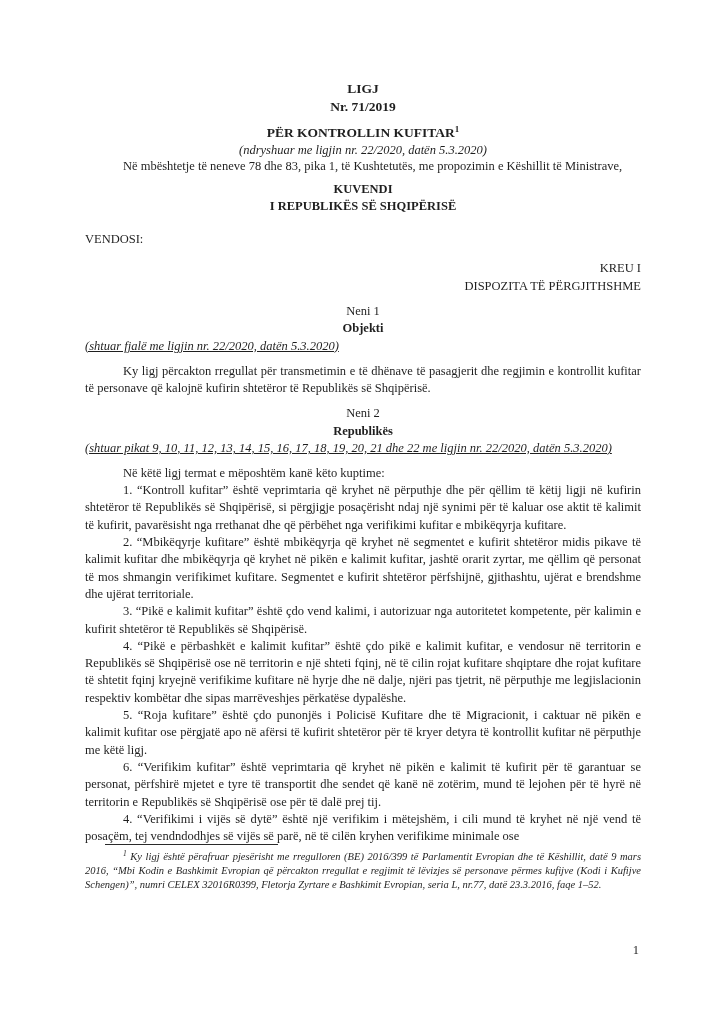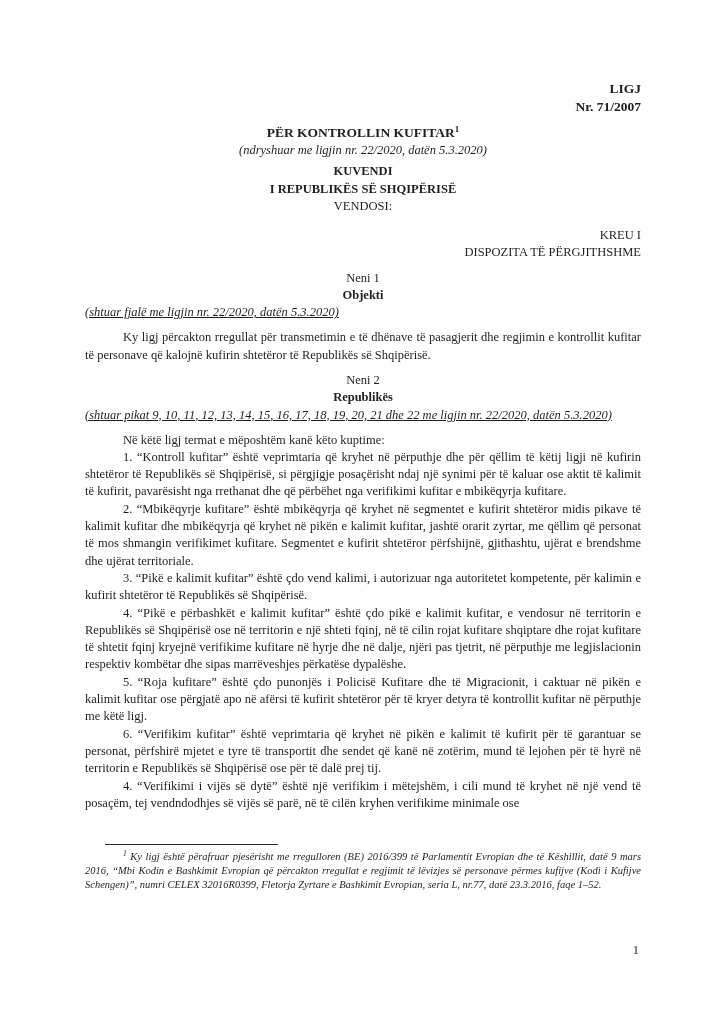--- a/index.html
+++ b/index.html
@@ -19,21 +19,21 @@
   .content {
     position: absolute;
     left: 85px;
     top: 80px;
     width: 556px;
     font-size: 12.5px;
     line-height: 17.3px;
     text-align: justify;
   }
   .law-head {
-    text-align: right;
+    text-align: center;
     font-weight: bold;
     font-size: 13.5px;
     line-height: 17.5px;
   }
   .law-title {
     text-align: center;
     font-weight: bold;
     font-size: 13.5px;
     margin-top: 9px;
   }
@@ -52,22 +52,21 @@
     margin-top: 11px;
     text-indent: 38px;
   }
   .assembly {
     text-align: center;
     margin-top: 5px;
     line-height: 17.3px;
     font-weight: bold;
   }
   .decision {
-    text-align: center;
-    margin-top: 0;
+    margin-top: 16px;
   }
   .chapter {
     text-align: right;
     margin-top: 12px;
     line-height: 17.3px;
   }
   .article-head {
     text-align: center;
     margin-top: 8px;
     line-height: 17.3px;
@@ -116,27 +115,28 @@
   }
 </style>
 </head>
 <body>
 
 <div class="page">
   <div class="content">
 
     <div class="law-head">
       <div>LIGJ</div>
-      <div>Nr. 71/2007</div>
+      <div>Nr. 71/2019</div>
     </div>
 
     <div class="law-title"><span>PËR KONTROLLIN KUFITAR</span><sup>1</sup></div>
 
     <div class="amendment-note">(ndryshuar me ligjin nr. 22/2020, datën 5.3.2020)</div>
 
+    <p class="body-par preamble">Në mbështetje të neneve 78 dhe 83, pika 1, të Kushtetutës, me propozimin e Këshillit të Ministrave,</p>
 
     <div class="assembly">
       <div>KUVENDI</div>
       <div>I REPUBLIKËS SË SHQIPËRISË</div>
     </div>
 
     <div class="decision">VENDOSI:</div>
 
     <div class="chapter">
       <div>KREU I</div>

